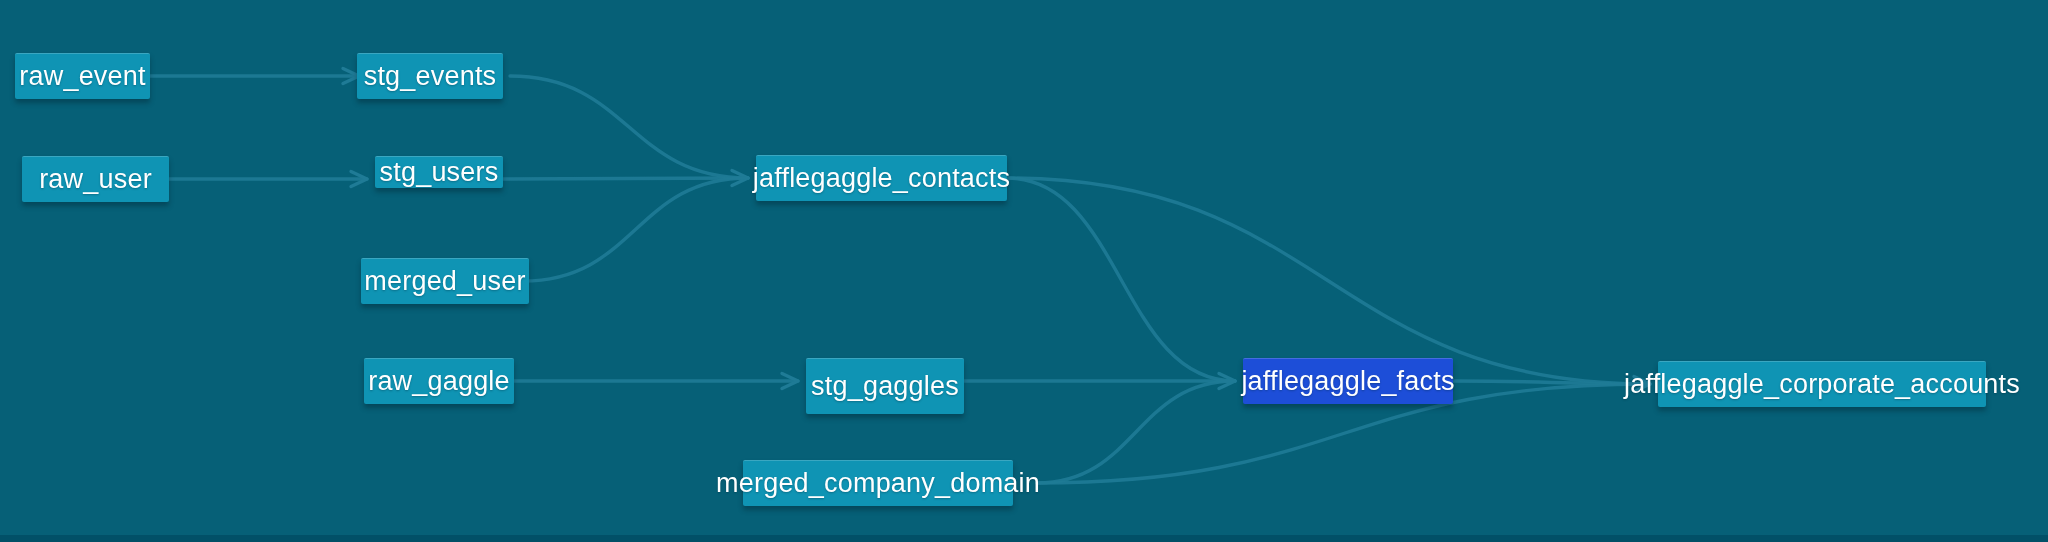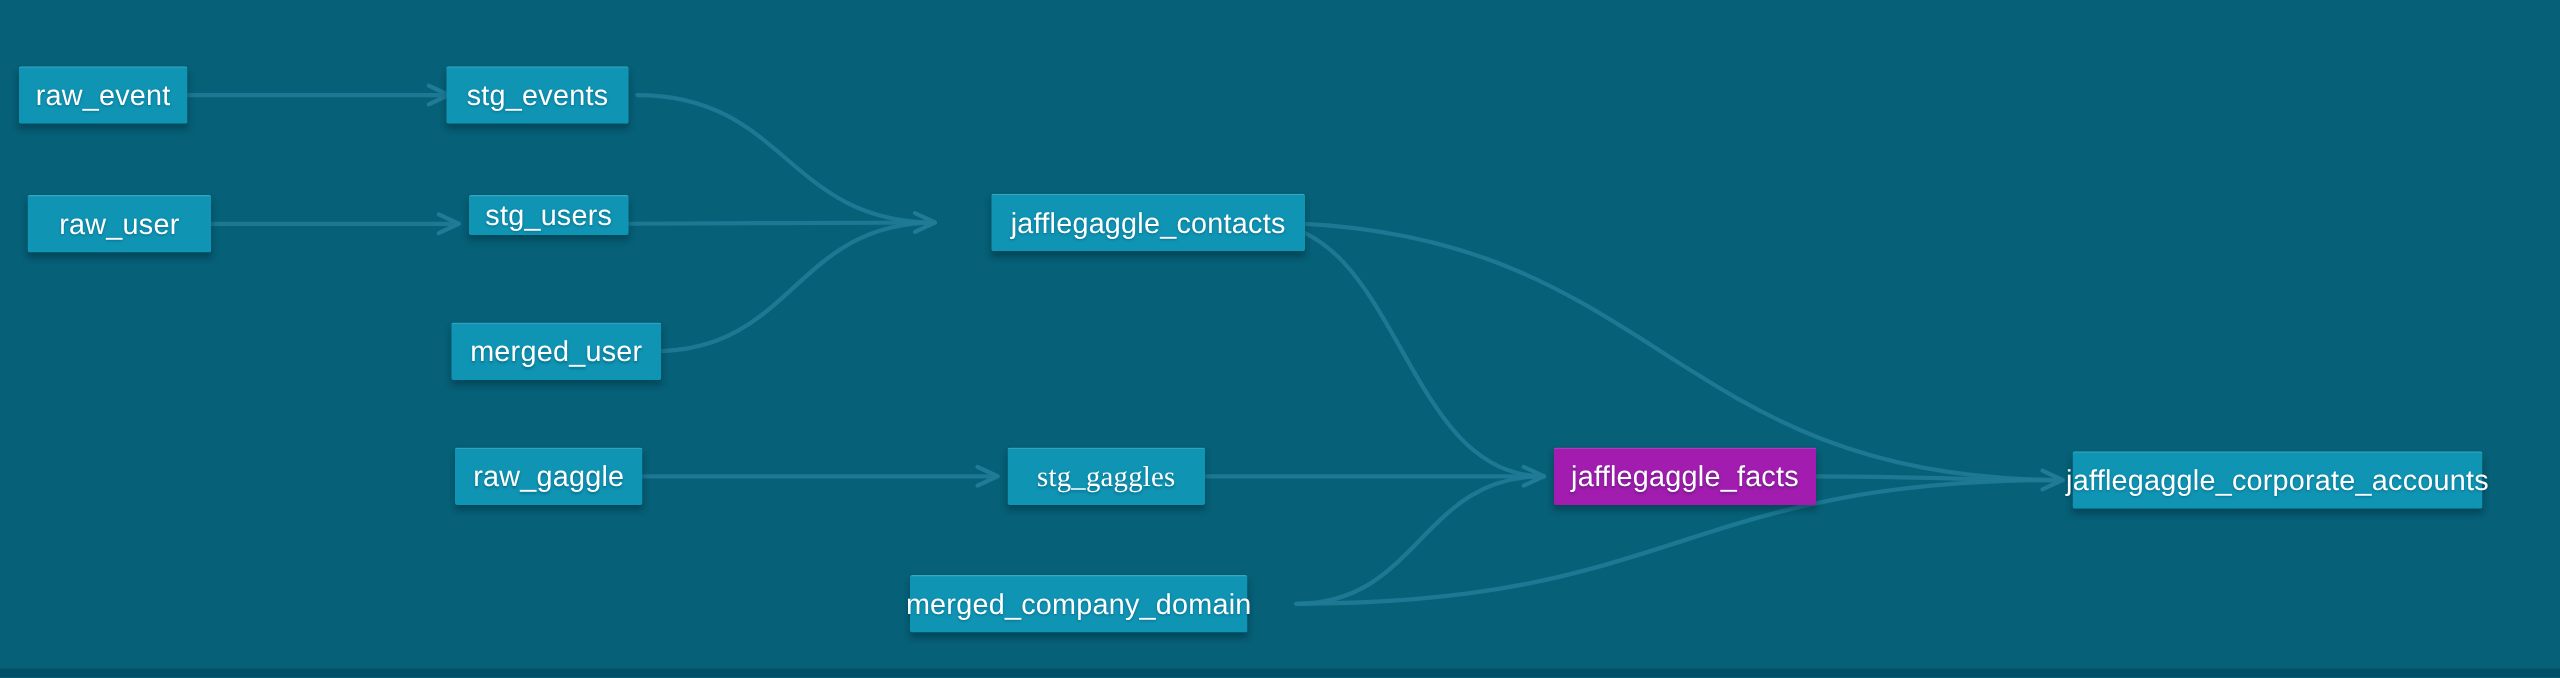--- a/index.html
+++ b/index.html
@@ -22,32 +22,32 @@
     display: block;
   }
   .node {
     position: absolute;
     box-sizing: border-box;
     display: flex;
     align-items: center;
     justify-content: center;
     border-radius: 2px;
     color: #ffffff;
-    font-size: 23px;
+    font-size: 27px;
     line-height: 1;
     white-space: nowrap;
     letter-spacing: 0.2px;
     background: #0f94b4;
     border-top: 1px solid rgba(255,255,255,0.18);
     box-shadow: 0 4px 5px rgba(0, 32, 46, 0.38);
     text-shadow: 0 1px 2px rgba(0, 40, 55, 0.35);
     cursor: pointer;
   }
   .node.selected {
-    background: #a21caf;
+    background: #1d4ed8;
   }
   #bottom-strip {
     position: absolute;
     left: 0;
     bottom: 0;
     width: 2048px;
     height: 7px;
     background: #015067;
   }
 </style>
@@ -75,23 +75,23 @@
         <path d="M 1453 381 C 1551.5 381 1551.5 384 1650 384" fill="none" stroke="#1f7b96" stroke-width="3.4" stroke-opacity="0.9" stroke-linecap="round" marker-end="url(#arrowhead)"></path>
         <path d="M 1037 483 C 1343.5 483 1343.5 384 1650 384" fill="none" stroke="#1f7b96" stroke-width="3.4" stroke-opacity="0.9" stroke-linecap="round"></path>
       </g>
   </svg>
 
   <div id="nodes">
       <div class="node" style="left: 15px; top: 53px; width: 135px; height: 46px;">raw_event</div>
       <div class="node" style="left: 357px; top: 53px; width: 146px; height: 46px;">stg_events</div>
       <div class="node" style="left: 22px; top: 156px; width: 147px; height: 46px;">raw_user</div>
       <div class="node" style="left: 375px; top: 156px; width: 128px; height: 32px;">stg_users</div>
-      <div class="node" style="left: 756px; top: 155px; width: 251px; height: 46px; margin-left: 37px;">jafflegaggle_contacts</div>
+      <div class="node" style="left: 756px; top: 155px; width: 251px; height: 46px;">jafflegaggle_contacts</div>
       <div class="node" style="left: 361px; top: 258px; width: 168px; height: 46px;">merged_user</div>
       <div class="node" style="left: 364px; top: 358px; width: 150px; height: 46px;">raw_gaggle</div>
-      <div class="node" style="left: 806px; top: 358px; width: 158px; height: 46px; font-family: Liberation Serif, serif;">stg_gaggles</div>
+      <div class="node" style="left: 806px; top: 358px; width: 158px; height: 56px;">stg_gaggles</div>
       <div class="node selected" style="left: 1243px; top: 358px; width: 210px; height: 46px;">jafflegaggle_facts</div>
-      <div class="node" style="left: 728px; top: 460px; width: 270px; height: 46px;">merged_company_domain</div>
+      <div class="node" style="left: 743px; top: 460px; width: 270px; height: 46px;">merged_company_domain</div>
       <div class="node" style="left: 1658px; top: 361px; width: 328px; height: 46px;">jafflegaggle_corporate_accounts</div>
     </div>
 
   <div id="bottom-strip"></div>
 </div>
 
 </body></html>

